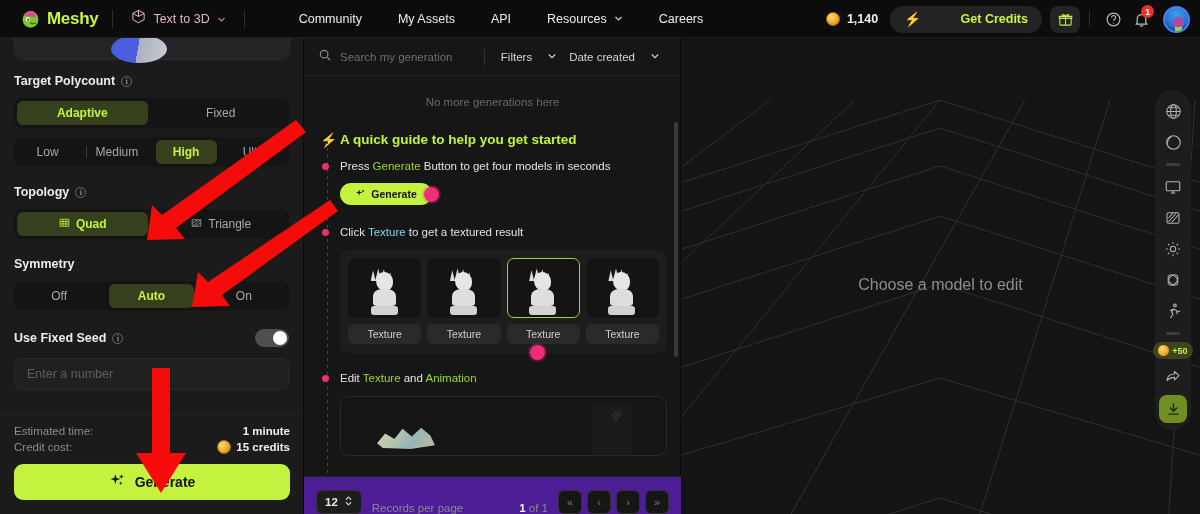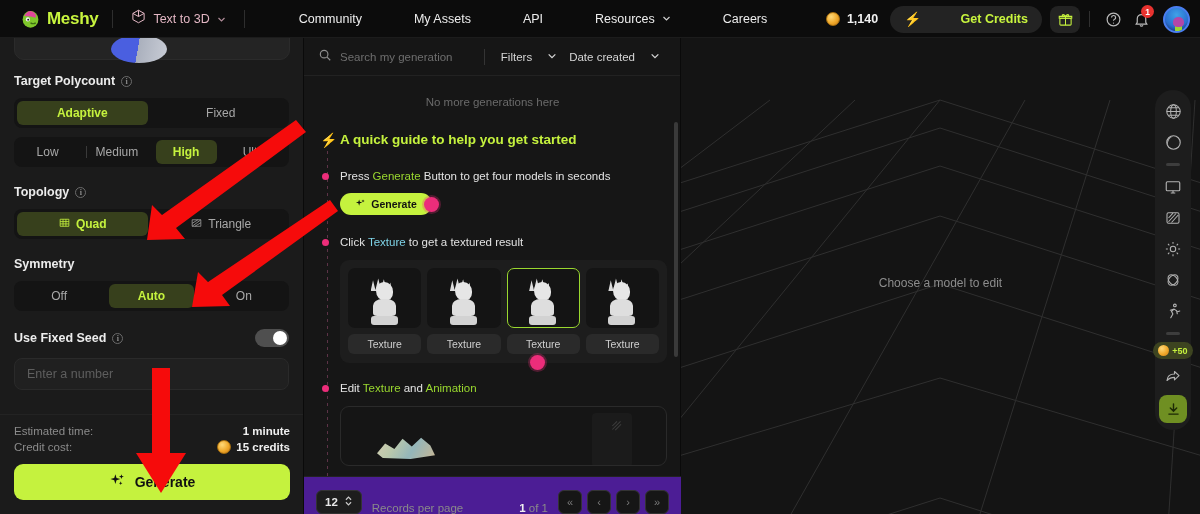--- a/index.html
+++ b/index.html
@@ -20,21 +20,21 @@
     z-index: 40;
   }
   .brand { display: flex; align-items: center; gap: 6px; padding-left: 20px; }
   .brand-logo { width: 21px; height: 21px; position: relative; }
   .brand-name {
     font-size: 17px; font-weight: bold; color: #c8f53e; letter-spacing: -0.3px;
   }
   .hdr-sep { width: 1px; height: 18px; background: #2e2e2e; margin: 0 14px; }
   .mode-pill { display: flex; align-items: center; gap: 7px; padding: 0 4px; cursor: pointer; }
   .mode-pill .mlabel { font-size: 12.5px; color: #e3b7c4; font-weight: 500; }
-  .nav-links { display: flex; align-items: flex-end; gap: 16px; margin-left: 22px; }
+  .nav-links { display: flex; align-items: flex-end; gap: 0px; margin-left: 22px; }
   .nav-link {
     font-size: 12.5px; color: #ededed; font-weight: 500;
     padding: 0 18px; cursor: pointer; display: flex; align-items: center; gap: 7px;
   }
   .hdr-right {
     position: absolute; right: 10px; top: 0; height: 38px;
     display: flex; align-items: center; gap: 0px;
   }
   .credits-chip { display: flex; align-items: center; gap: 7px; padding: 0 12px; }
   .credits-val { font-size: 12.5px; color: #f0f0f0; font-weight: bold; }
@@ -175,21 +175,21 @@
     position: absolute; top: 38px; left: 0; width: 377px; height: 400px;
     overflow: hidden; padding: 0 14px;
   }
   .nomore {
     text-align: center; font-size: 11.5px; color: #6a6a6a; padding: 20px 0 24px 0;
   }
   .guide-title {
     display: flex; align-items: center; gap: 8px;
     font-size: 13.5px; font-weight: bold; color: #c5f23e; padding-left: 22px;
   }
-  .guide-steps { position: relative; padding-left: 22px; margin-top: 22px; }
+  .guide-steps { position: relative; padding-left: 22px; margin-top: 12px; }
   .guide-line {
     position: absolute; left: 9px; top: -18px; bottom: -50px; width: 1px;
     background: repeating-linear-gradient(to bottom, #5c3347 0 3px, transparent 3px 7px);
   }
   .step { position: relative; margin-bottom: 0px; }
   .dot {
     position: absolute; left: -18px; top: 4px; width: 7px; height: 7px;
     border-radius: 50%; background: #ec2d7a;
   }
   .step-txt { font-size: 11.5px; color: #e2e2e2; line-height: 15px; }
@@ -279,21 +279,21 @@
     color: #7a7a7a; font-size: 11px; cursor: pointer; background: #161616;
   }
 
   
   .viewport {
     position: absolute; left: 681px; top: 38px; width: 519px; height: 476px;
     background: #141414; overflow: hidden;
   }
   .vp-hint {
     position: absolute; left: 0; right: 0; top: 238px; text-align: center;
-    font-size: 12px; color: #8d8d8d; z-index: 3;
+    font-size: 16px; color: #8d8d8d; z-index: 3;
   }
   .grid-svg { position: absolute; left: 0; top: 0; }
 
   
   .rtool {
     position: absolute; right: 9px; top: 52px; width: 36px;
     background: #1d1d1d; border-radius: 18px; padding: 7px 0;
     display: flex; flex-direction: column; align-items: center; gap: 3px;
     z-index: 20;
   }

